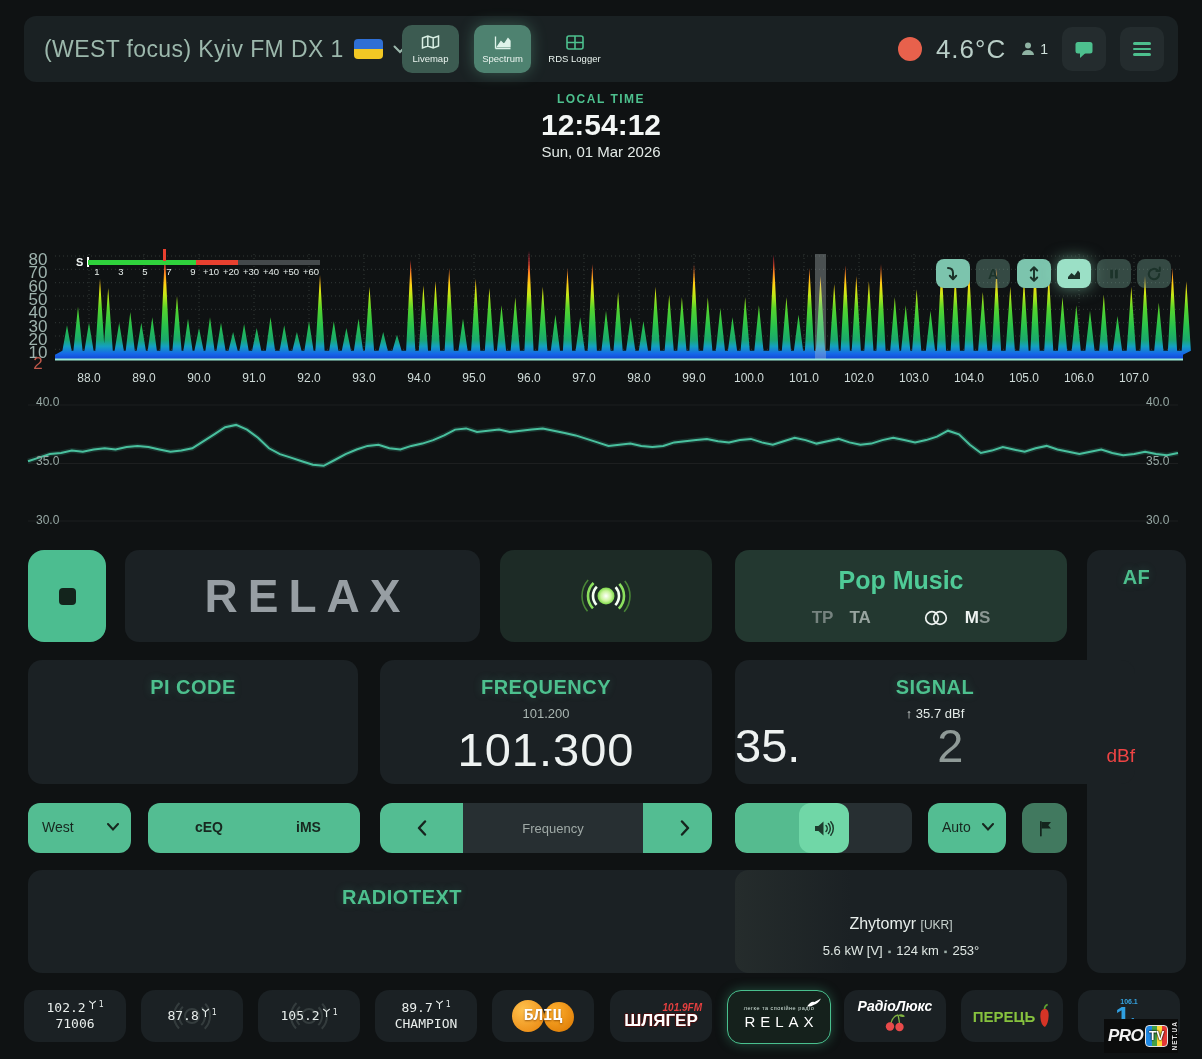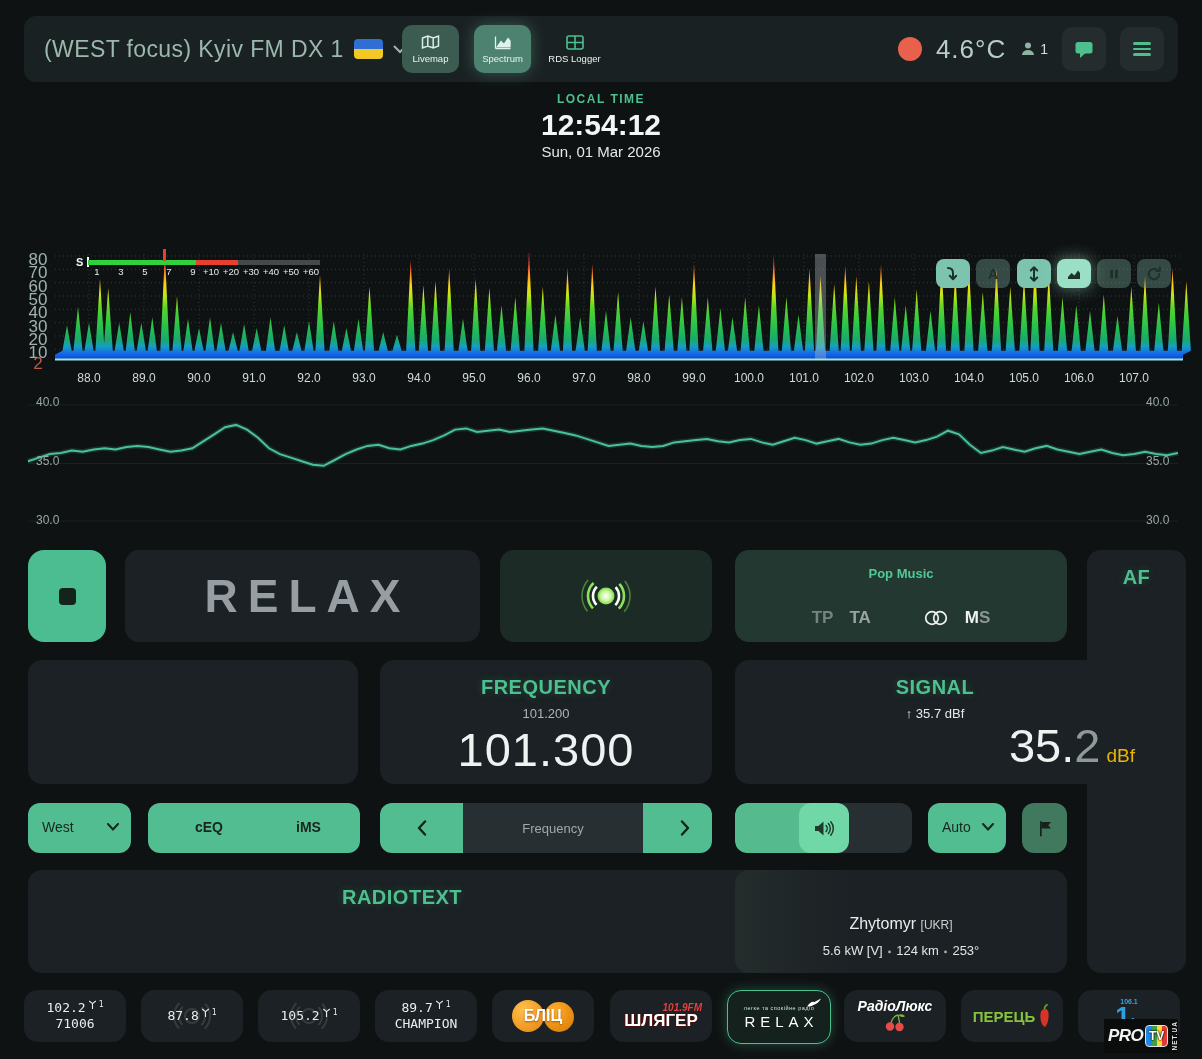--- a/index.html
+++ b/index.html
@@ -52,39 +52,39 @@
 
   
   .panel{position:absolute;background:var(--panel);border-radius:14px;}
   .panel-title{position:absolute;left:0;right:0;top:16px;text-align:center;font-size:20px;font-weight:bold;color:var(--g);letter-spacing:.5px;text-shadow:0 0 8px rgba(77,192,142,.25);}
   #stop-btn{position:absolute;left:28px;top:550px;width:78px;height:92px;background:#4cbd90;border-radius:16px;display:grid;place-items:center;cursor:pointer;}
   #stop-btn .sq{width:17px;height:17px;background:#13241c;border-radius:4px;}
   #ps-panel{left:125px;top:550px;width:355px;height:92px;display:grid;place-items:center;}
   #ps-panel .ps{font-size:46px;font-weight:bold;color:#979ea3;letter-spacing:10px;text-indent:10px;}
   #stereo-panel{left:500px;top:550px;width:212px;height:92px;background:#1d2b26;display:grid;place-items:center;}
   #pty-panel{left:735px;top:550px;width:332px;height:92px;background:#233830;}
-  #pty-panel .pty{position:absolute;left:0;right:0;top:16px;text-align:center;font-size:13px;font-weight:bold;color:#4fca97;}
+  #pty-panel .pty{position:absolute;left:0;right:0;top:16px;text-align:center;font-size:25px;font-weight:bold;color:#4fca97;}
   .flagrow{position:absolute;left:0;right:0;bottom:14px;display:flex;align-items:center;justify-content:center;font-size:17px;font-weight:bold;text-align:right;}
   .flagrow .tp{color:#76837f;}
   .flagrow .ta{color:#97a49f;margin-left:16px;}
   .flagrow .circ{margin-left:52px;}
   .flagrow .m{color:#eef3f1;margin-left:16px;}
   .flagrow .s{color:#8b9793;}
   #af-panel{left:1087px;top:550px;width:99px;height:423px;}
   #pi-panel{left:28px;top:660px;width:330px;height:124px;}
   .bigval{position:absolute;left:0;right:0;top:54px;text-align:center;font-size:47px;color:#eef2f1;letter-spacing:1px;}
   #freq-panel{left:380px;top:660px;width:332px;height:124px;}
   .preval{position:absolute;left:0;right:0;top:46px;text-align:center;font-size:13px;color:#a9b5b1;}
   #freq-panel .bigval,#pi-panel .bigval{top:62px;}
   #sig-panel{left:735px;top:660px;width:400px;height:124px;}
   .peakval{position:absolute;left:0;right:0;top:46px;text-align:center;font-size:13px;color:#e4ebe8;}
-  .sigrow{position:absolute;left:0;right:0;top:58px;display:flex;align-items:baseline;justify-content:flex-end;}
+  .sigrow{position:absolute;left:0;right:0;top:58px;display:flex;align-items:baseline;justify-content:space-between;}
   .sigrow .v1{font-size:47px;color:#eef2f1;}
   .sigrow .v2{font-size:47px;color:#8f9a97;}
-  .sigrow .vu{font-size:19px;color:#eab308;margin-left:6px;}
+  .sigrow .vu{font-size:19px;color:#ef4444;margin-left:6px;}
 
   
   .greenpill{position:absolute;top:803px;height:50px;background:#53bd92;border-radius:12px;color:#17271f;font-size:14px;cursor:pointer;}
   #west-select{left:28px;width:103px;}
   .sel-txt{position:absolute;left:14px;top:16px;}
   .sel-chev{position:absolute;right:12px;top:20px;}
   #eq-pill{left:148px;width:212px;}
   #eq-pill span{position:absolute;top:16px;font-weight:bold;}
   #eq-pill .ceq{left:47px;} #eq-pill .ims{left:148px;}
   #tuner{position:absolute;left:380px;top:803px;width:332px;height:50px;border-radius:12px;overflow:hidden;display:flex;}
@@ -113,21 +113,21 @@
   .preset .pl1{display:flex;align-items:flex-start;gap:2px;line-height:16px;}
   .preset sup{font-size:8px;line-height:8px;margin-top:1px;}
   .preset .pl2{line-height:16px;}
   .preset .ghost{position:absolute;left:50%;top:50%;transform:translate(-50%,-50%);opacity:.14;}
   .preset.relax{background:#15211c;border:1.5px solid #49c08e;box-shadow:0 0 12px rgba(73,192,142,.35);}
   .preset.relax .tag{font-family:"Liberation Sans",sans-serif;font-size:5.5px;color:#cfe0d8;letter-spacing:.5px;}
   .preset.relax .rlx{font-family:"Liberation Sans",sans-serif;font-size:15px;color:#fff;letter-spacing:5px;text-indent:5px;margin-top:2px;}
   .preset .blitz-blob{position:relative;width:74px;height:36px;display:grid;place-items:center;}
   .preset .blitz-blob:before{content:"";position:absolute;left:6px;top:2px;width:32px;height:32px;border-radius:50%;background:radial-gradient(circle at 35% 30%,#ffc14d,#e8820a);}
   .preset .blitz-blob:after{content:"";position:absolute;right:6px;top:4px;width:30px;height:30px;border-radius:50%;background:radial-gradient(circle at 35% 30%,#ffb02e,#d97500);}
-  .preset .blitz-txt{position:relative;z-index:1;font-family:Liberation Sans, sans-serif;font-weight:bold;font-size:16px;color:#fff;text-shadow:0 1px 2px rgba(120,60,0,.7);}
+  .preset .blitz-txt{position:relative;z-index:1;font-family:Liberation Mono, monospace;font-weight:bold;font-size:16px;color:#fff;text-shadow:0 1px 2px rgba(120,60,0,.7);}
   .preset .shl-top{font-family:"Liberation Sans",sans-serif;font-style:italic;font-weight:bold;font-size:10px;color:#e43f3f;align-self:flex-end;margin-right:10px;line-height:9px;}
   .preset .shl{font-family:"Liberation Sans",sans-serif;font-weight:bold;font-size:17px;color:#fff;line-height:17px;
                text-shadow:-1px 0 #4a0b0b,1px 0 #4a0b0b,0 -1px #4a0b0b,0 1px #4a0b0b;}
   .preset .lux{font-family:"Liberation Sans",sans-serif;font-style:italic;font-weight:bold;font-size:14px;color:#fff;line-height:14px;}
   .preset .pep{font-family:"Liberation Sans",sans-serif;font-weight:bold;font-size:15px;color:#86c23e;}
   .preset .peprow{display:flex;align-items:center;gap:2px;}
   .preset .onefm-top{font-family:"Liberation Sans",sans-serif;font-weight:bold;font-size:7px;color:#35a3e0;line-height:7px;}
   .preset .onefm{font-family:"Liberation Sans",sans-serif;font-weight:bold;font-size:27px;color:#2f9fe0;line-height:24px;}
   .preset .onefm small{font-size:10px;}
 
@@ -366,20 +366,21 @@
     <span class="m">M</span>
       <span class="s">S</span>
   </div>
 </div>
 
 <div class="panel" id="af-panel">
   <div class="panel-title">AF</div>
 </div>
 
 <div class="panel" id="pi-panel">
+  <div class="panel-title">PI CODE</div>
 </div>
 
 <div class="panel" id="freq-panel">
   <div class="panel-title">FREQUENCY</div>
   <div class="preval">101.200</div>
   <div class="bigval">101.300</div>
 </div>
 
 <div class="panel" id="sig-panel">
   <div class="panel-title">SIGNAL</div>

